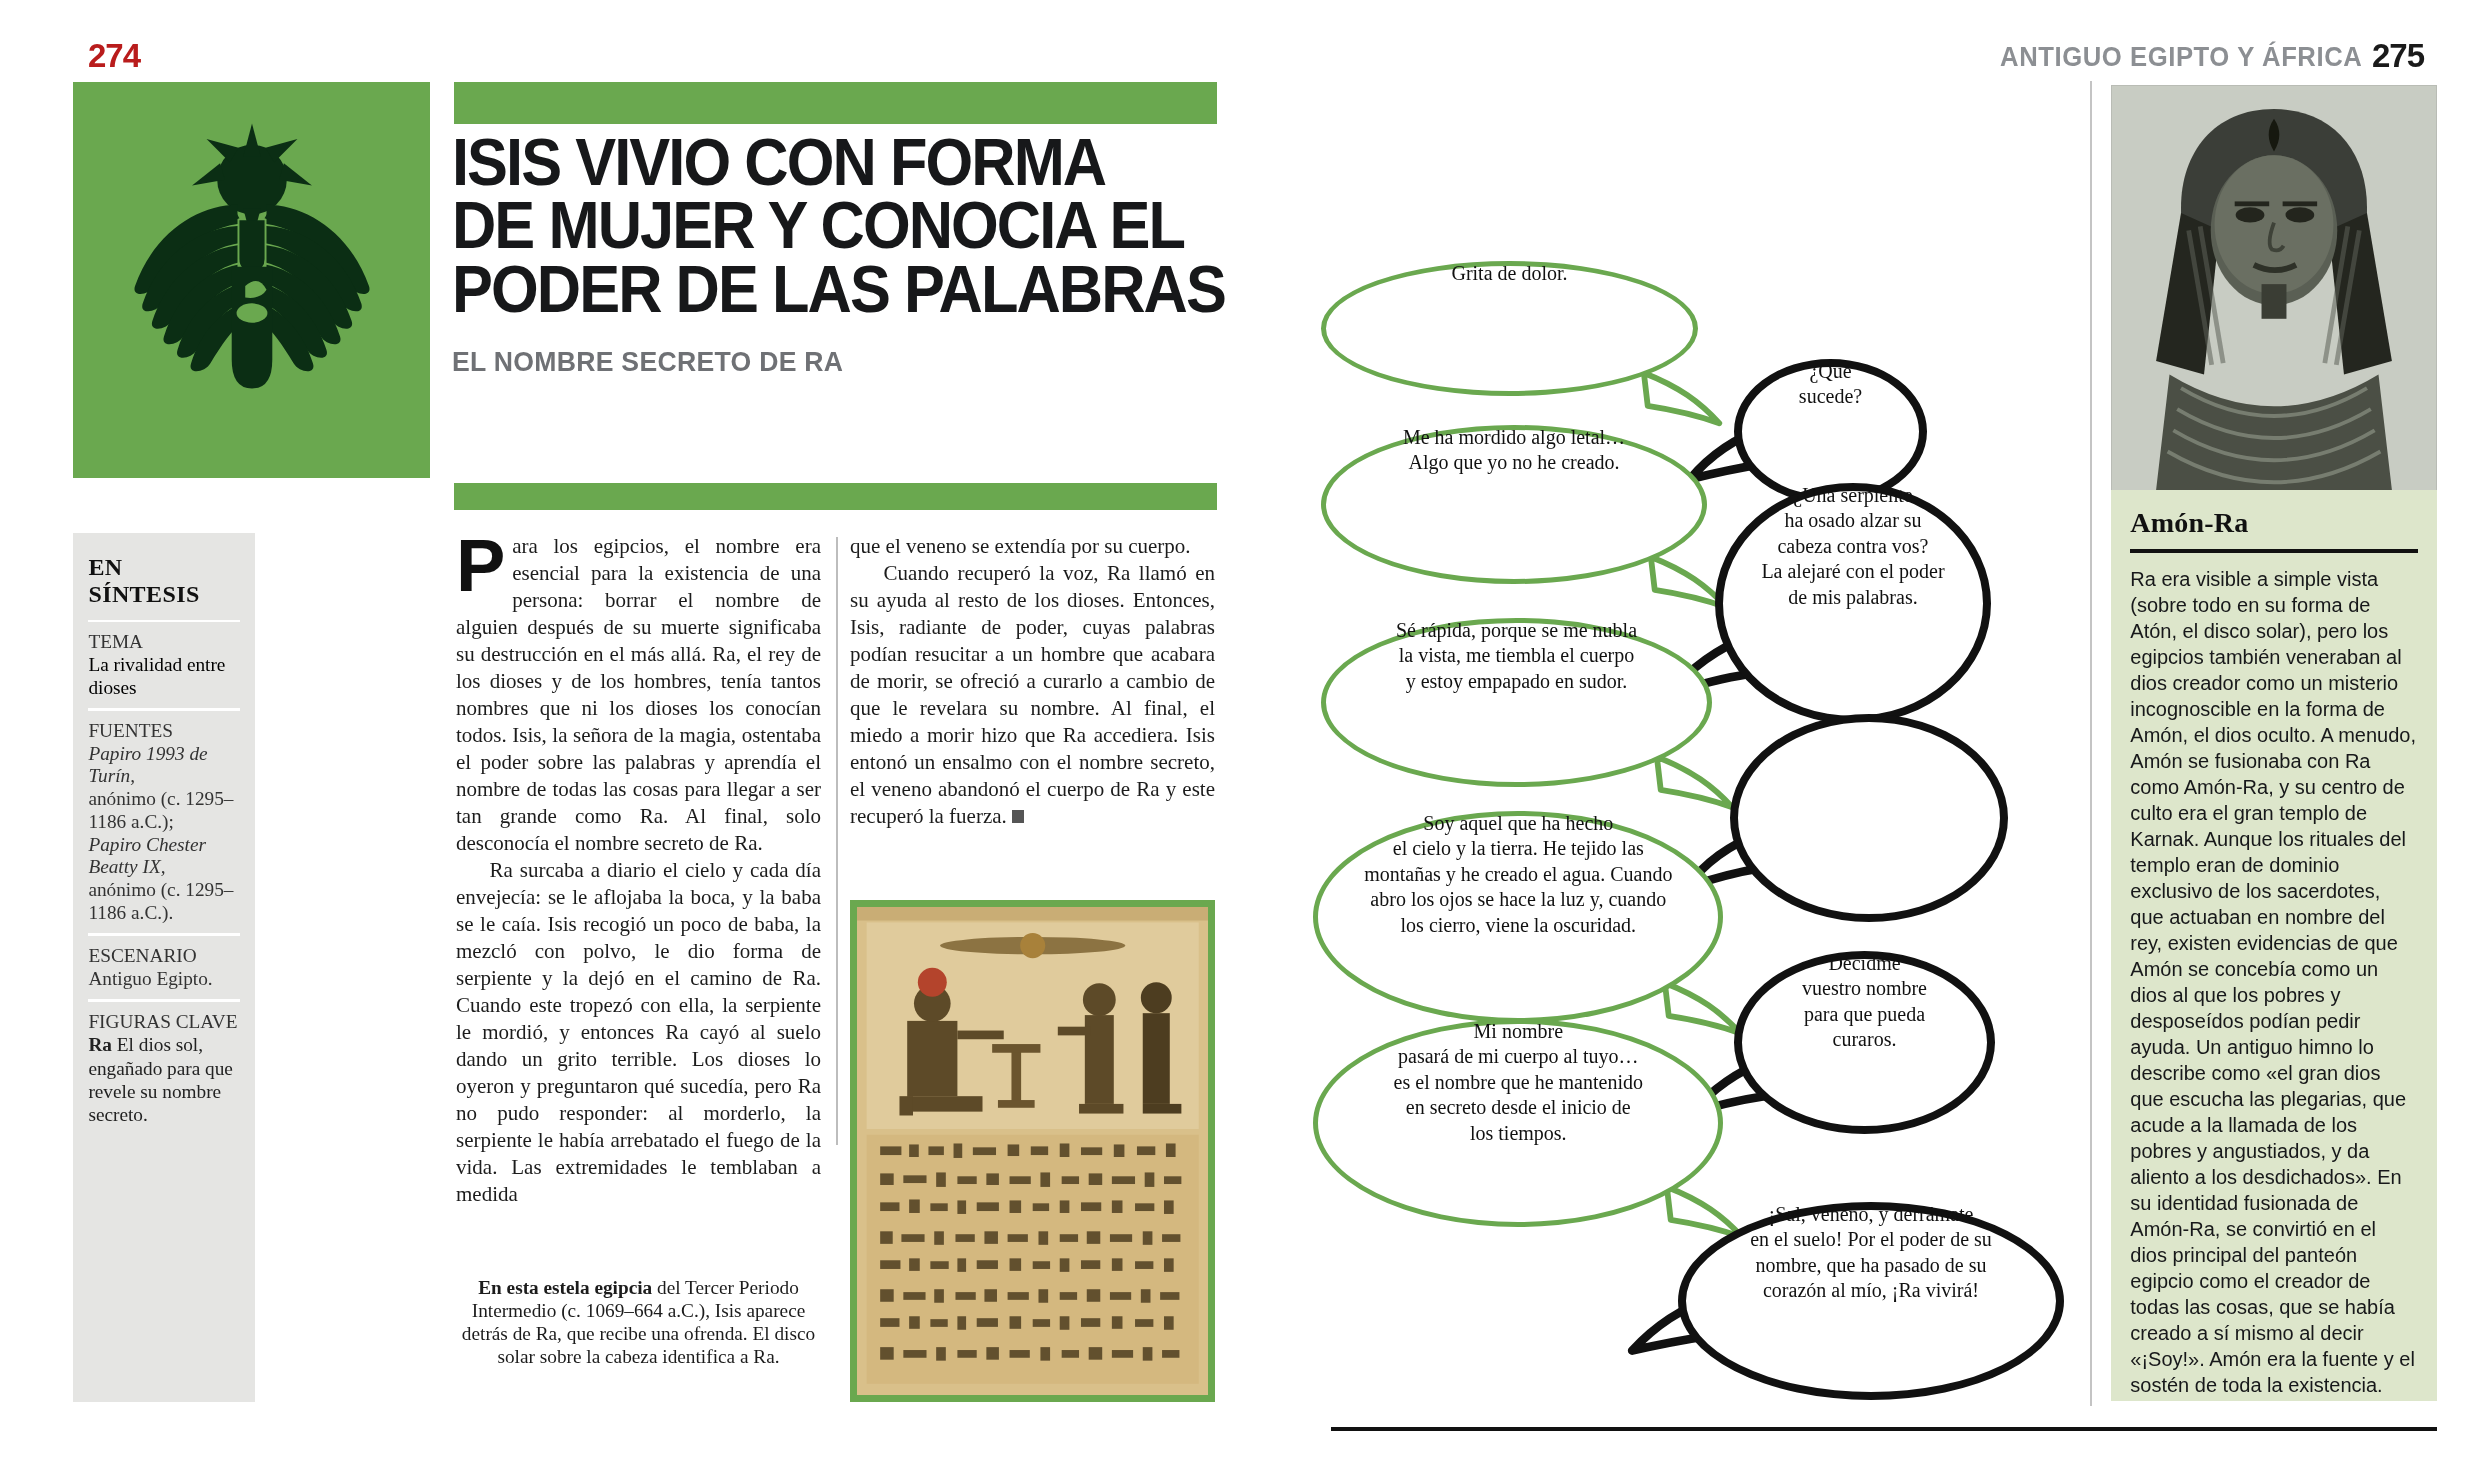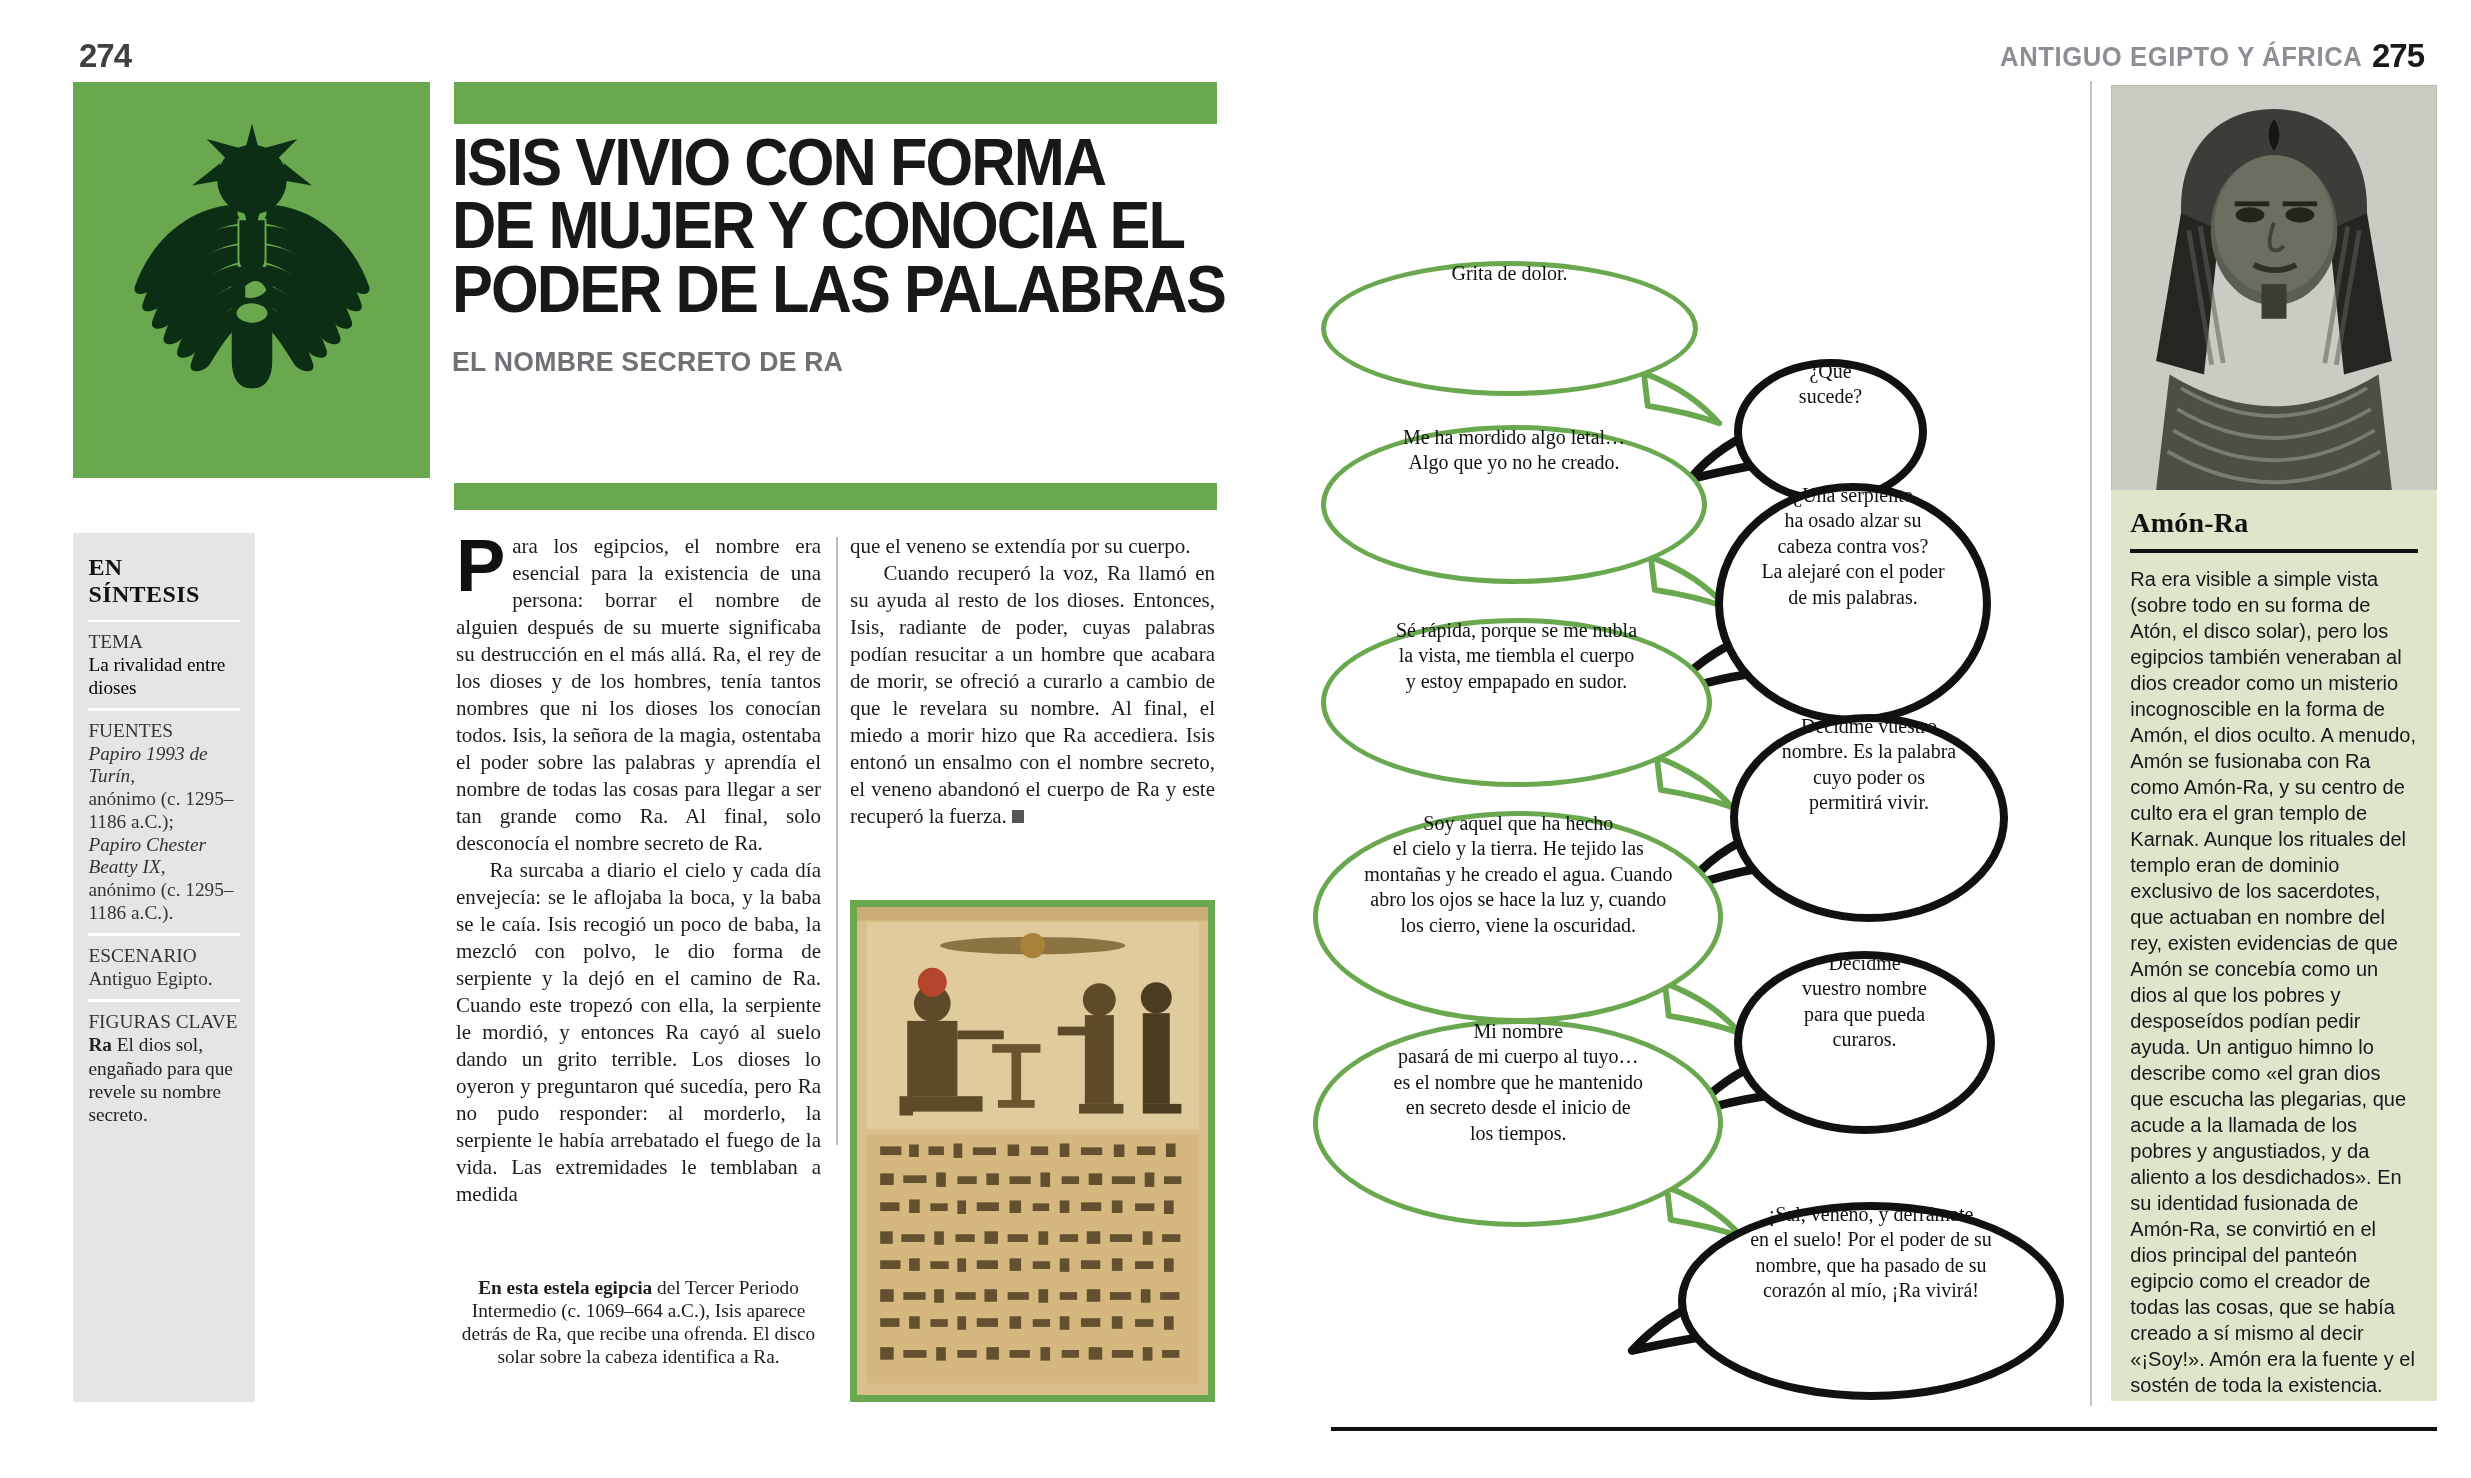--- a/index.html
+++ b/index.html
@@ -12,23 +12,23 @@
     overflow:hidden;
   }
 
   
   .spread { position:absolute; inset:0; display:flex; }
   .page-left  { position:relative; width:1294px; height:100%; }
   .page-right { position:relative; width:1178px; height:100%; }
 
   
   .folio-left {
-    position:absolute; left:79px; top:37px;
-    font-family:"Liberation Sans", sans-serif;
-    font-weight:bold; font-size:33px; color:#404040;
+    position:absolute; left:88px; top:37px;
+    font-family:"Liberation Sans", sans-serif;
+    font-weight:bold; font-size:33px; color:#b91c1c;
     letter-spacing:-1px;
   }
 
   .emblem-box {
     position:absolute; left:73px; top:82px;
     width:357px; height:396px;
     background:#6aa84f;
     overflow:hidden;
   }
   .emblem-svg { position:absolute; left:50%; top:44%; transform:translate(-50%,-50%); }
@@ -480,24 +480,20 @@
       <div class="txt">Sé rápida, porque se me nubla
 la vista, me tiembla el cuerpo
 y estoy empapado en sudor.</div>
     </div>
 
     <div class="bubble black" style="left:436px; top:714px; width:278px; height:208px; font-size:20px;">
       <div class="oval"></div>
       <svg class="tail" style="left:-50px; top:114px;" width="87" height="71" viewBox="0 0 90 74">
         <path d="M86 4 C50 18 26 36 6 62 C30 54 58 46 84 42 Z" fill="#fff" stroke="#111" stroke-width="9" stroke-linejoin="round"></path>
       </svg>
-      <div class="txt">Decidme vuestro
-nombre. Es la palabra
-cuyo poder os
-permitirá vivir.</div>
     </div>
 
     <div class="bubble green" style="left:19.3px; top:811px; width:410px; height:212px; font-size:20px;">
       <div class="oval"></div>
       <svg class="tail" style="left:348px; top:166px;" width="87" height="68" viewBox="0 0 90 70">
         <path d="M4 6 C40 20 62 36 82 58 C60 50 34 44 8 40 Z" fill="#fff" stroke="#6aa84f" stroke-width="6" stroke-linejoin="round"></path>
       </svg>
       <div class="txt">Soy aquel que ha hecho
 el cielo y la tierra. He tejido las
 montañas y he creado el agua. Cuando

